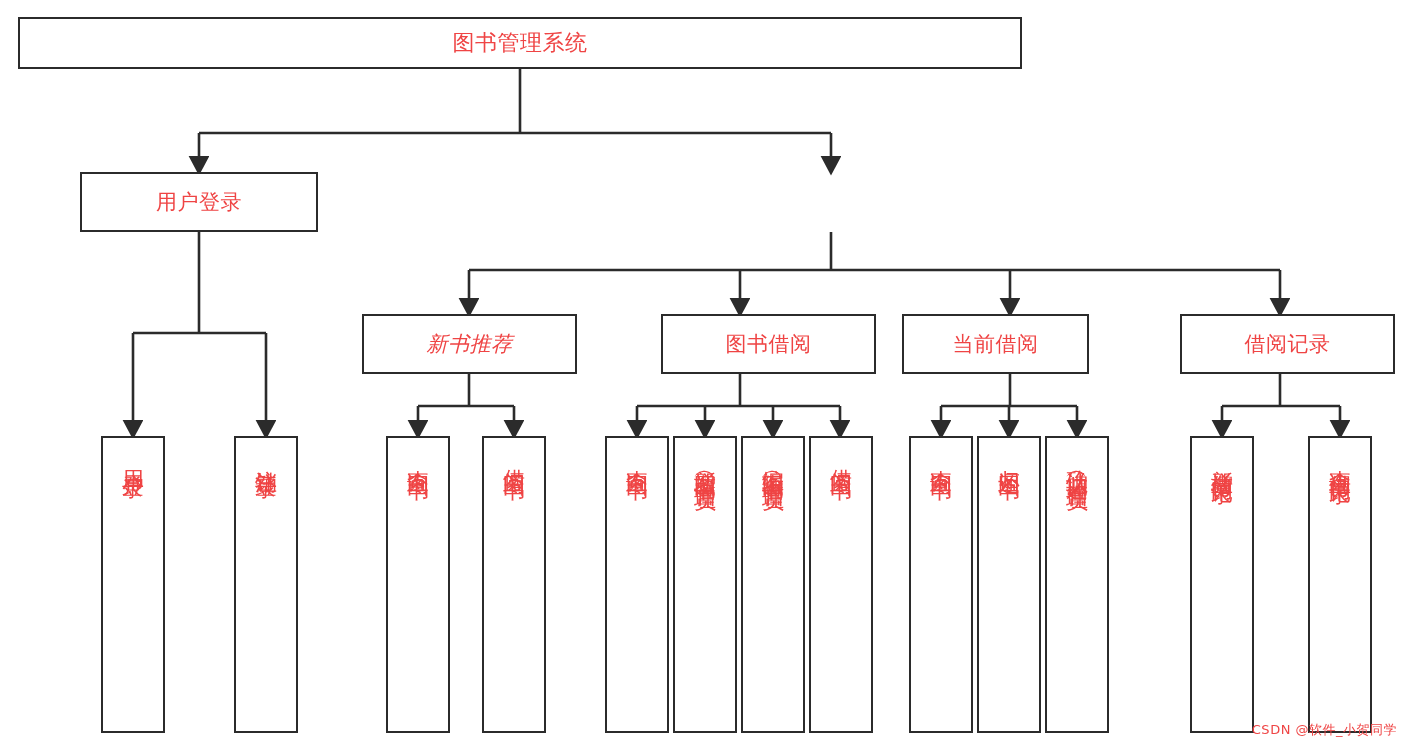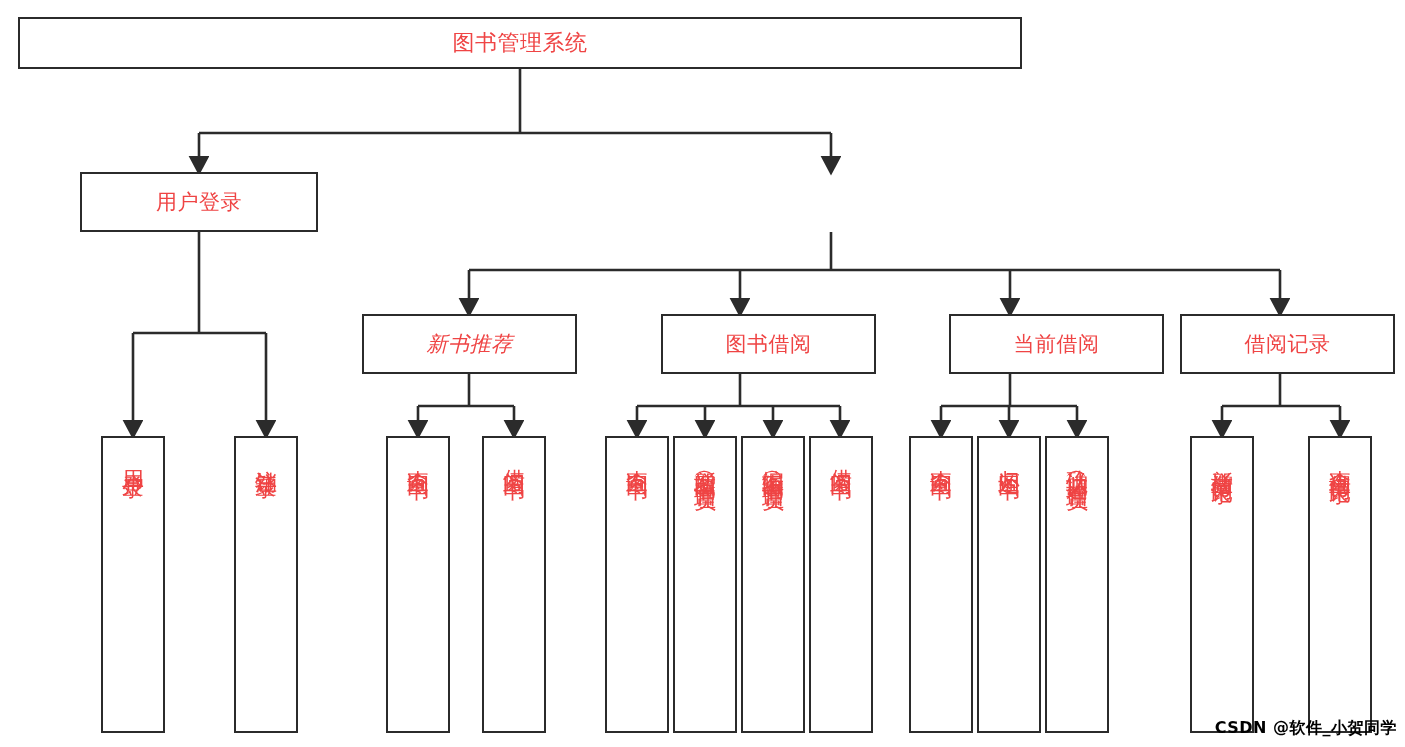--- a/index.html
+++ b/index.html
@@ -52,27 +52,26 @@
     text-orientation: upright;
     font-size: 22px;
     letter-spacing: 3px;
     line-height: 1;
     white-space: nowrap;
   }
   #watermark {
     position: absolute;
     right: 8px;
     bottom: 8px;
-    color: #000000;
-    font-size: 16px;
+    color: #ef4444;
+    font-size: 13px;
     letter-spacing: 0.5px;
     white-space: nowrap;
     z-index: 5;
     pointer-events: none;
-    font-weight: bold;
   }
 </style>
 </head>
 <body>
 
 <div id="diagram-root">
 
   <svg id="edges-layer" viewBox="0 0 1405 747" width="1405" height="747" xmlns="http://www.w3.org/2000/svg">
     <defs>
       <marker id="arrow" markerWidth="10" markerHeight="10" refX="1.5" refY="4" orient="auto" markerUnits="strokeWidth">
@@ -130,21 +129,21 @@
   <div class="node" style="left:80px; top:172px; width:238px; height:60px;">
     <span class="node-label">用户登录</span>
   </div>
 
   <div class="node" style="left:362px; top:314px; width:215px; height:60px;font-style:italic;">
     <span class="node-label">新书推荐</span>
   </div>
   <div class="node" style="left:632px; top:314px; width:215px; height:60px;margin-left:29px;">
     <span class="node-label">图书借阅</span>
   </div>
-  <div class="node" style="left:902px; top:314px; width:215px; height:60px;margin-left:47px;">
+  <div class="node" style="left:902px; top:314px; width:187px; height:60px;">
     <span class="node-label">当前借阅</span>
   </div>
   <div class="node" style="left:1180px; top:314px; width:215px; height:60px;">
     <span class="node-label">借阅记录</span>
   </div>
 
   <div class="node leaf" style="left:101px; top:436px; width:64px; height:297px;">
     <span class="node-label">用户登录</span>
   </div>
   <div class="node leaf" style="left:234px; top:436px; width:64px; height:297px;">

